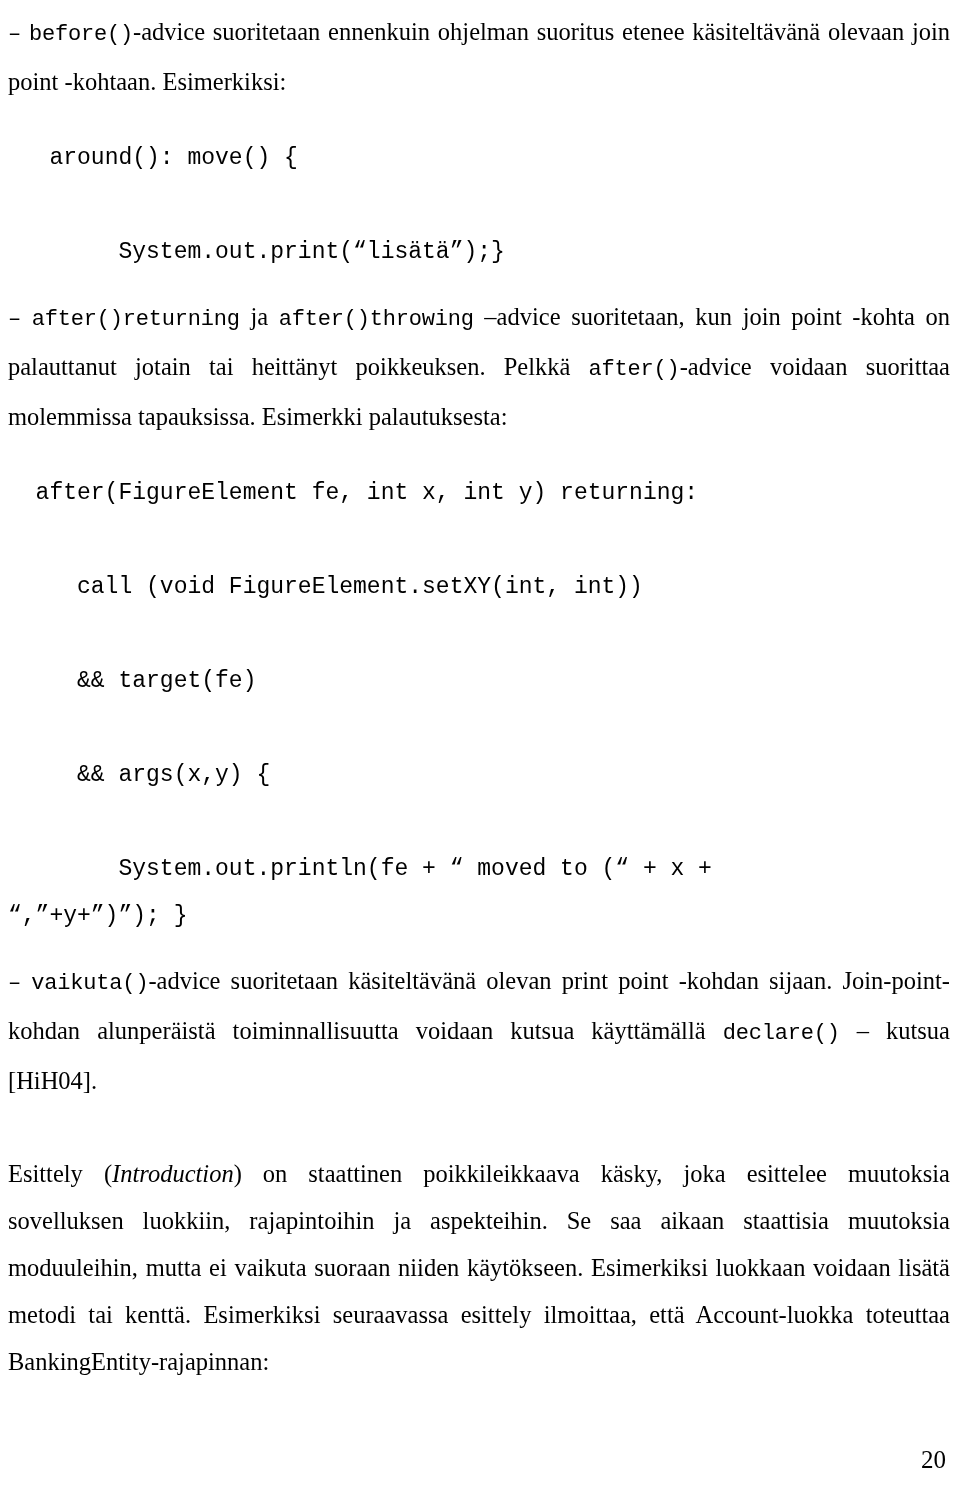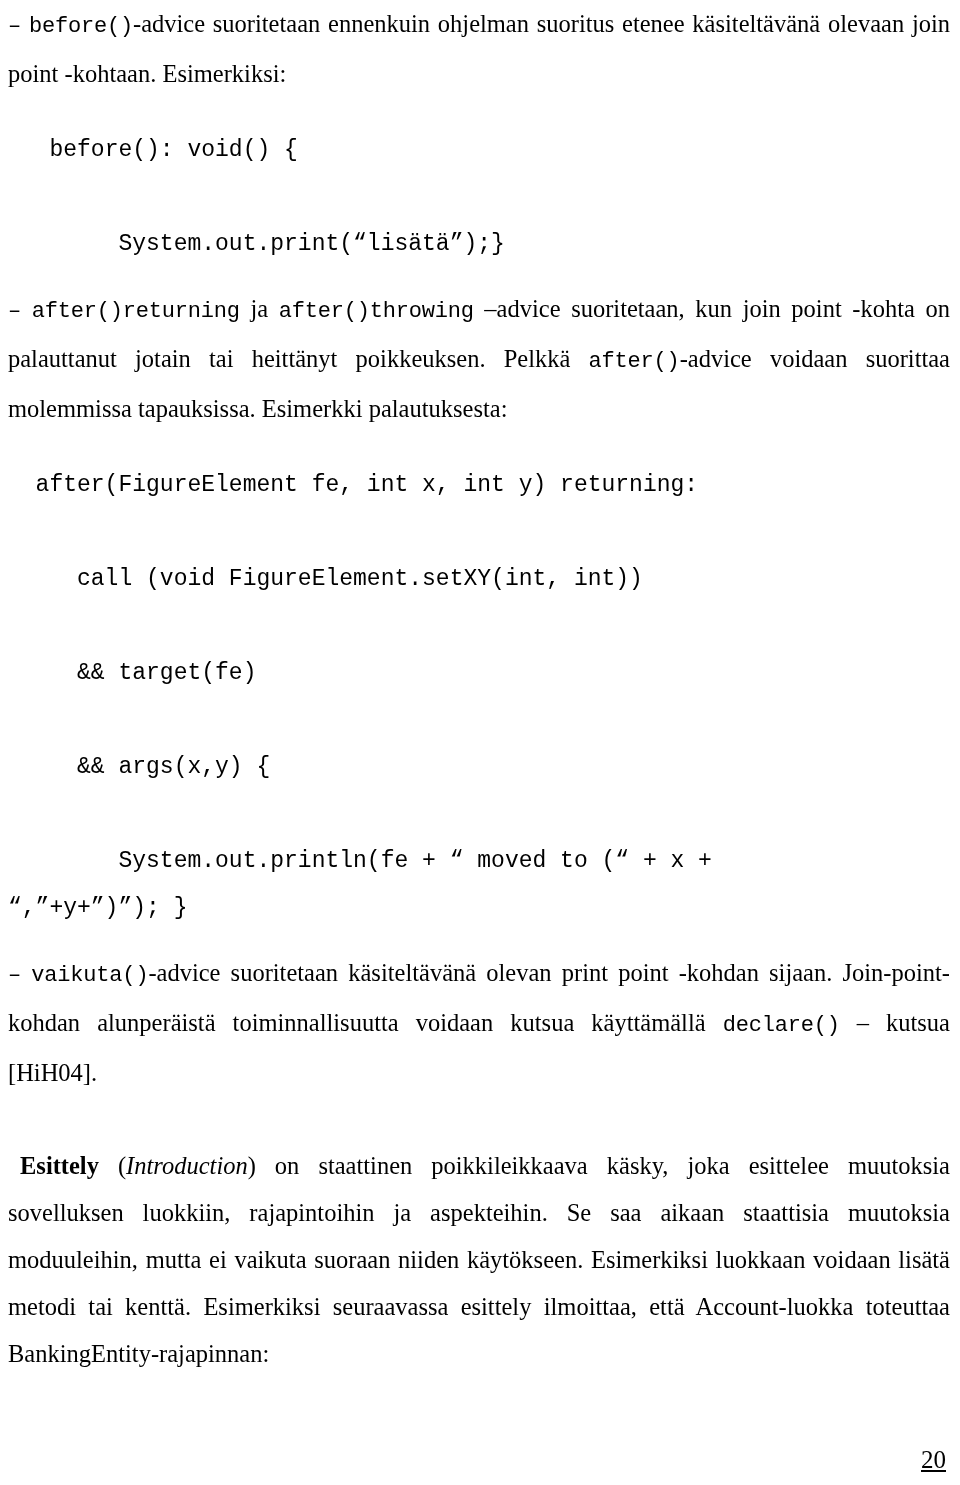--- a/index.html
+++ b/index.html
@@ -15,36 +15,36 @@
     color: #000000;
     overflow: hidden;
   }
   .page {
     position: absolute;
     left: 0;
     top: 0;
     width: 960px;
     height: 1485px;
     box-sizing: border-box;
-    padding: 0 10px 0 8px;
+    padding: 8px 10px 0 8px;
   }
   .para {
     font-size: 24.5px;
     line-height: 47px;
     text-align: justify;
     text-justify: inter-word;
     margin: 0;
     hyphens: manual;
   }
   .mono {
     font-family: "Liberation Mono", "DejaVu Sans Mono", monospace;
     font-size: 22px;
     letter-spacing: -0.2px;
   }
-  b { font-weight: bold; margin-left: 12px; }
+  b { font-weight: normal; }
   i { font-style: italic; margin-top: 21px; }
 
   .codeblock {
     font-family: "Liberation Mono", "DejaVu Sans Mono", monospace;
     font-size: 23px;
     line-height: 47px;
     white-space: pre-wrap;
     margin: 0;
     color: #000;
   }
@@ -55,37 +55,36 @@
   .gap-lg { height: 46px; }
   .gap-xl { height: 62px; }
 
   .pagenum {
     position: absolute;
     right: 14px;
     bottom: 10px;
     font-size: 25px;
     line-height: 30px;
     font-family: "Liberation Serif", "DejaVu Serif", serif;
-    text-decoration: underline;
   }
   .bullet-dash {
     font-family: "Liberation Mono", "DejaVu Sans Mono", monospace;
     font-size: 22px;
   }
 </style>
 </head>
 <body>
 
 <div class="page">
 
   <p class="para"><span class="bullet-dash">–</span><span>&nbsp;</span><span class="mono">before()</span><span>-advice suoritetaan ennenkuin ohjelman suoritus etenee käsiteltävänä olevaan join point -kohtaan. Esimerkiksi:</span></p>
 
   <div class="gap-md"></div>
 
-  <div class="codeblock"><span class="cl">   before(): void() {</span><span class="cl">&nbsp;</span><span class="cl">        System.out.print(“lisätä”);}</span></div>
+  <div class="codeblock"><span class="cl">   around(): move() {</span><span class="cl">&nbsp;</span><span class="cl">        System.out.print(“lisätä”);}</span></div>
 
   <div class="gap-sm"></div>
 
   <p class="para"><span class="bullet-dash">–</span><span>&nbsp;</span><span class="mono">after()returning</span><span> ja </span><span class="mono">after()throwing</span><span> –advice suoritetaan, kun join point -kohta on palauttanut jotain tai heittänyt poikkeuksen. Pelkkä </span><span class="mono">after()</span><span>-advice voidaan suorittaa molemmissa tapauksissa. Esimerkki palautuksesta:</span></p>
 
   <div class="gap-md"></div>
 
   <div class="codeblock"><span class="cl">  after(FigureElement fe, int x, int y) returning:</span><span class="cl">&nbsp;</span><span class="cl">     call (void FigureElement.setXY(int, int))</span><span class="cl">&nbsp;</span><span class="cl">     &amp;&amp; target(fe)</span><span class="cl">&nbsp;</span><span class="cl">     &amp;&amp; args(x,y) {</span><span class="cl">&nbsp;</span><span class="cl">        System.out.println(fe + “ moved to (“ + x +</span><span class="cl">“,”+y+”)”); }</span></div>
 
   <div class="gap-sm"></div>

